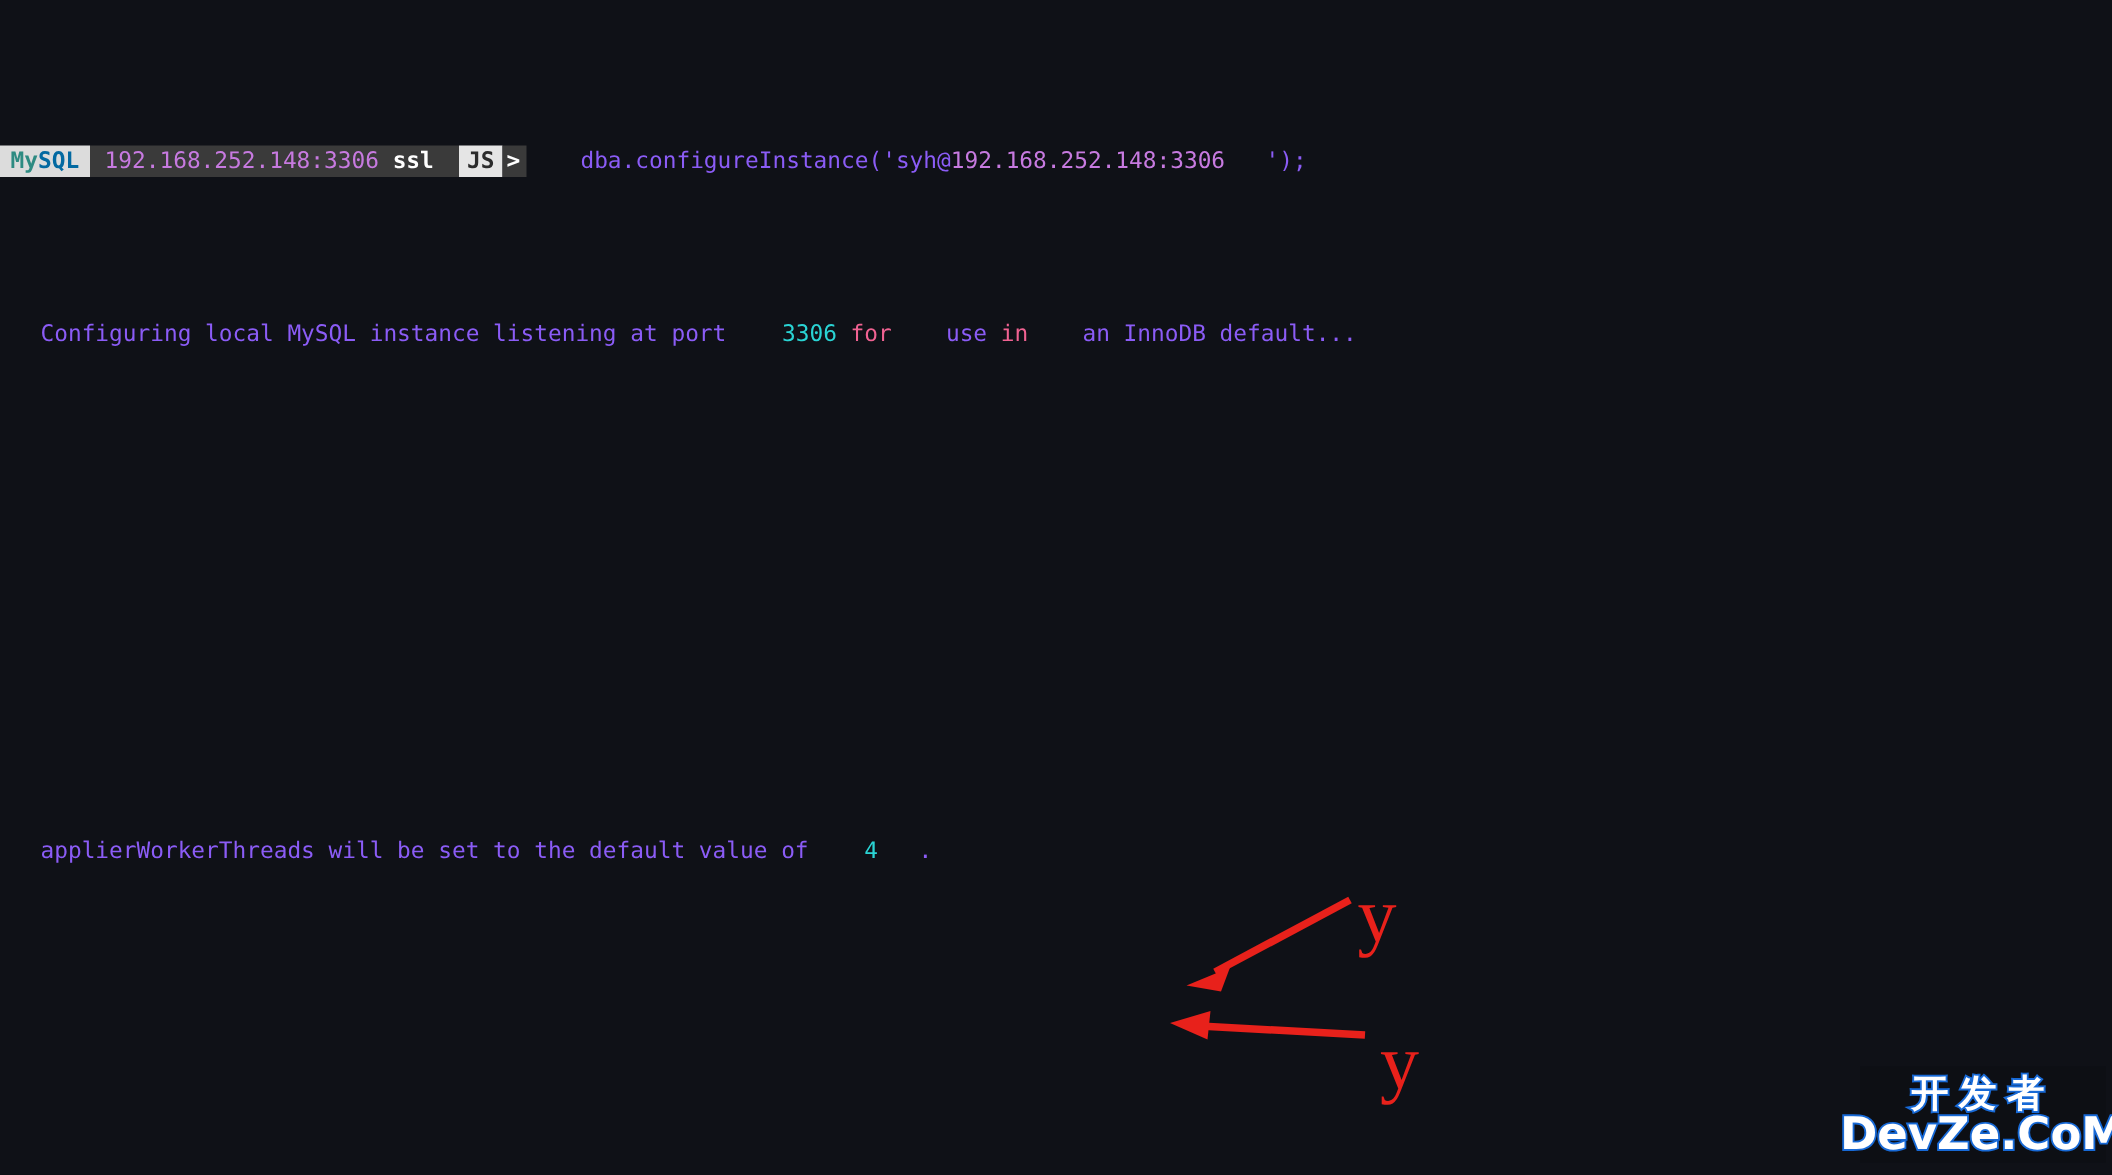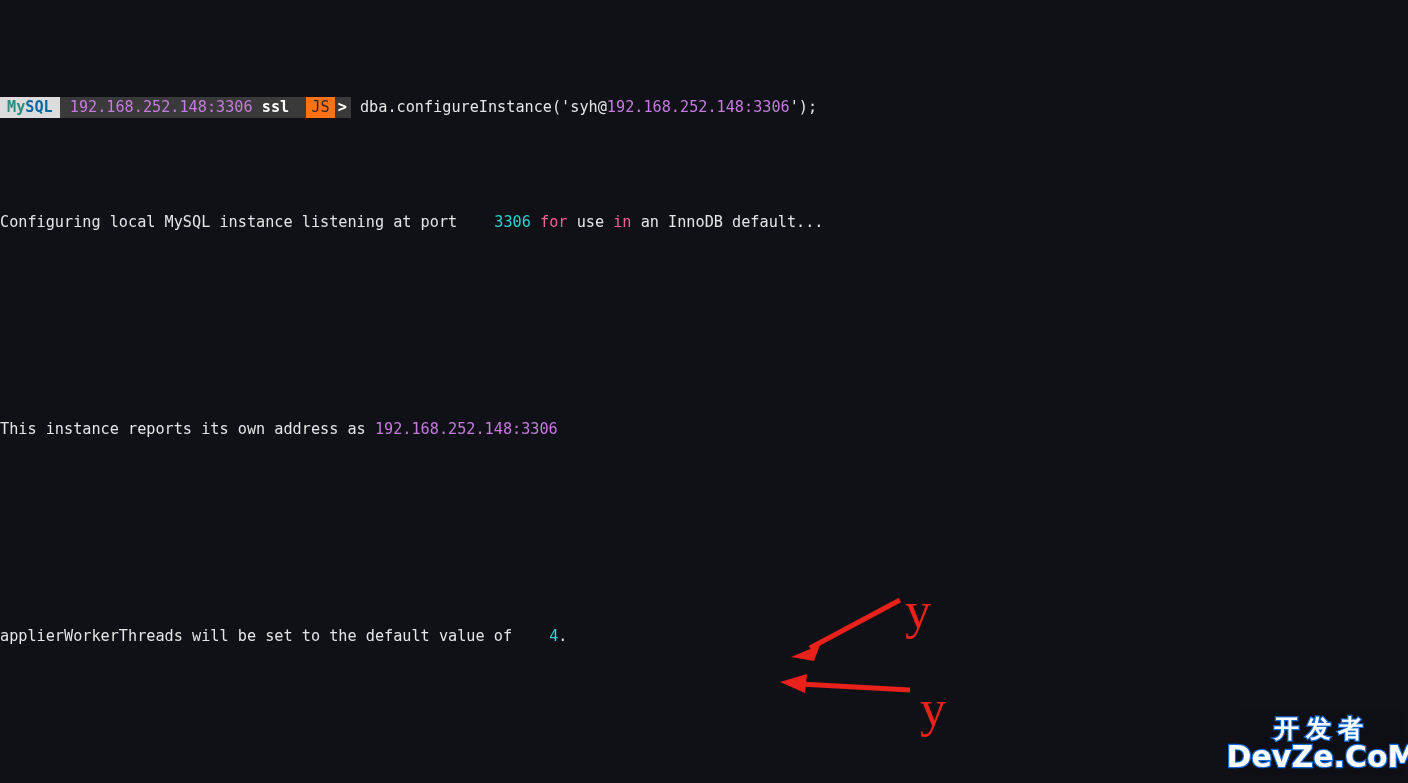--- a/index.html
+++ b/index.html
@@ -27,43 +27,43 @@
     width: 1408px;
     white-space: pre;
   }
   .line {
     height: 23px;
     white-space: pre;
     overflow: hidden;
   }
 
   
-  .c-white   { color: #e5e5e5; }
+  .c-white   { color: #8b5cf6; padding-left: 27px; }
   .c-cyan    { color: #2ad4d4; margin-left: 28px; }
   .c-purple  { color: #c77ae0; }
   .c-pink    { color: #f06292; }
 
   
   .badge-mysql {
     background: #dcdcdc;
     padding: 1px 7px 2px 7px;
     font-weight: bold;
   }
   .badge-mysql .my  { color: #2e8b82; }
   .badge-mysql .sql { color: #0369a1; }
   .badge-host {
     background: #3a3a3a;
     padding: 1px 8px 2px 10px;
   }
   .badge-host .addr { color: #c77ae0; }
   .badge-host .ssl  { color: #ffffff; font-weight: bold; }
   .badge-js {
-    background: #f97316;
+    background: #e5e5e5;
     color: #2b2b2b;
-    font-weight: normal;
+    font-weight: bold;
     padding: 1px 5px 2px 5px;
   }
   .badge-tail {
     background: #3a3a3a;
     padding: 1px 4px 2px 3px;
     color: #ffffff;
     font-weight: bold;
   }
 
   
@@ -121,21 +121,20 @@
 
     
     <div class="line"><span class="badge-mysql"><span class="my">My</span><span class="sql">SQL</span></span><span class="badge-host"><span class="addr">192.168.252.148:3306</span><span> </span><span class="ssl">ssl</span><span> </span></span><span class="badge-js">JS</span><span class="badge-tail">&gt;</span><span class="c-white"> dba.configureInstance('syh@</span><span class="c-purple">192.168.252.148:3306</span><span class="c-white">');</span></div>
 
     
     <div class="line"><span class="c-white">Configuring local MySQL instance listening at port </span><span class="c-cyan">3306</span><span class="c-pink"> for</span><span class="c-white"> use </span><span class="c-pink">in</span><span class="c-white"> an InnoDB default...</span></div>
 
     <div class="line"> </div>
 
     
-    <div class="line"><span class="c-white">This instance reports its own address as </span><span class="c-purple">192.168.252.148:3306</span></div>
 
     <div class="line"> </div>
 
     
     <div class="line"><span class="c-white">applierWorkerThreads will be set to the default value of </span><span class="c-cyan">4</span><span class="c-white">.</span></div>
 
     <div class="line"> </div>
 
     
     

